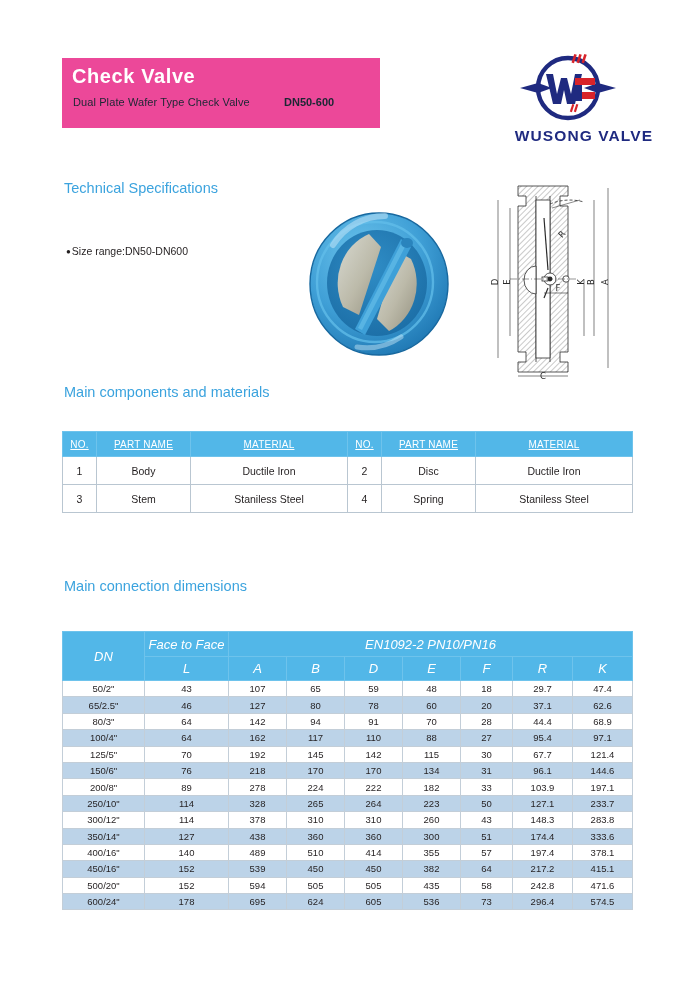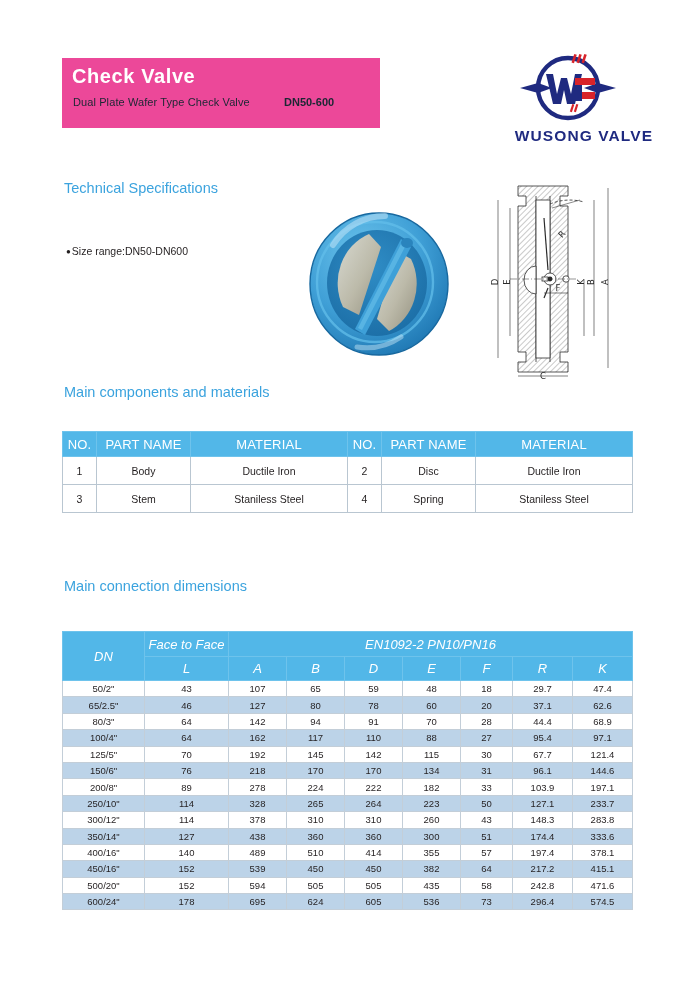--- a/index.html
+++ b/index.html
@@ -148,21 +148,21 @@
     border-color: #6ec3ec;
   }
 
   
   #components-table {
     left: 62px;
     top: 431px;
     width: 570px;
     font-size: 10.5px;
   }
-  #components-table .hdr { height: 24px; font-size: 13px; letter-spacing: 0.2px; }
+  #components-table .hdr { height: 24px; font-size: 10px; letter-spacing: 0.2px; text-decoration: underline; }
   #components-table td { height: 27px; }
 
   
   #dimensions-table {
     left: 62px;
     top: 631px;
     width: 570px;
     font-size: 9.5px;
   }
   #dimensions-table .hdr { font-size: 13px; font-style: italic; }

